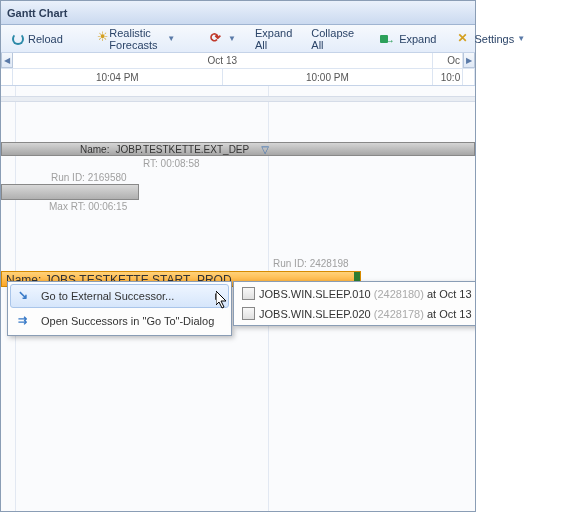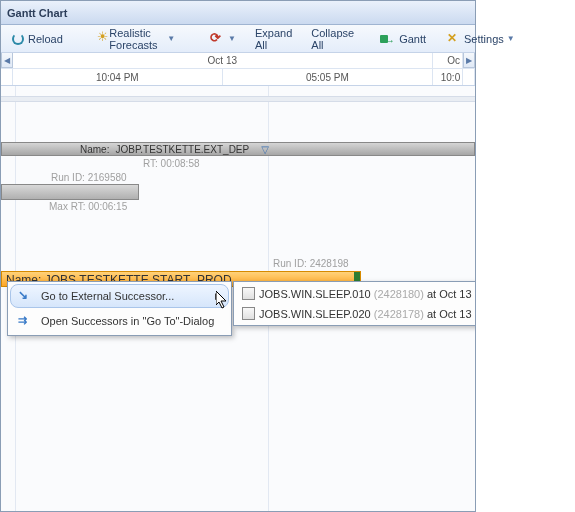--- a/index.html
+++ b/index.html
@@ -28,21 +28,21 @@
 .hbar { position: absolute; left: 0; right: 0; height: 14px; }
 .hbar-name { background: linear-gradient(#d5d5d5, #a6a6a6); border: 1px solid #888; font-size: 10px; padding-left: 78px; display: flex; align-items: center; gap: 6px; }
 .hbar-name .marker { color: #3b6fb0; font-size: 10px; margin-left: 6px; }
 .rt-bar { position: absolute; left: 0; height: 16px; background: linear-gradient(#d8d8d8, #b0b0b0); border: 1px solid #888; }
 .meta-txt { position: absolute; font-size: 10px; color: #a0a0a0; white-space: nowrap; }
 .orange-bar { position: absolute; left: 0; height: 16px; background: linear-gradient(#ffd27a, #ffa726); border: 1px solid #d68a00; overflow: hidden; }
 .orange-bar .label { font-size: 12px; color: #333; padding: 1px 4px; white-space: nowrap; }
 .orange-bar .cap { position: absolute; right: 0; top: 0; bottom: 0; width: 6px; background: #2e7d32; }
 .ctx-menu { position: absolute; background: #fdfdfd; border: 1px solid #8a9db5; box-shadow: 2px 2px 5px rgba(0,0,0,0.25); min-width: 225px; padding: 1px; }
 .ctx-item { display: flex; align-items: center; gap: 8px; padding: 3px 6px; margin: 1px; border: 1px solid transparent; border-radius: 3px; white-space: nowrap; }
-.ctx-item.hl { background: linear-gradient(#eef5ff, #d6e6fb); border-color: #a9c5ea; border-radius: 8px; }
+.ctx-item.hl { background: linear-gradient(#eef5ff, #d6e6fb); border-color: #a9c5ea; }
 .ctx-item .arrow { margin-left: auto; font-size: 9px; color: #333; }
 .ctx-icon { width: 16px; height: 16px; display: inline-block; }
 .submenu { position: absolute; background: #fdfdfd; border: 1px solid #8a9db5; box-shadow: 2px 2px 5px rgba(0,0,0,0.25); min-width: 260px; padding: 1px; }
 .sub-item { display: flex; align-items: center; gap: 4px; padding: 3px 6px; margin: 1px; white-space: nowrap; }
 .checkbox-ic { width: 13px; height: 13px; border: 1px solid #888; background: linear-gradient(#f8f8f8,#e0e0e0); display: inline-block; }
 .muted { color: #aaa; }
 .ic-goto::before { content: "↘"; font-size: 12px; position: absolute; color: #3a7bc8; font-weight: bold; left: 1px; }
 .ic-open::before { content: "⇉"; font-size: 11px; position: absolute; color: #3a7bc8; font-weight: bold; left: 1px; top: 1px;}
 .cursor-ptr { position: absolute; width: 0; height: 0; pointer-events: none; z-index: 50; }
 .cursor-ptr svg { position: absolute; top: -2px; left: -2px; }
@@ -73,40 +73,40 @@
     </div>
     <div class="tb-btn">
       <span>Expand All</span>
     </div>
     <div class="tb-btn">
       <span>Collapse All</span>
     </div>
     <div class="spacer"></div>
     <div class="tb-btn">
       <span class="icon16 ic-export"></span>
-      <span>Gantt</span>
+      <span>Expand</span>
     </div>
     <div class="tb-btn">
       <span class="icon16 ic-settings"></span>
       <span>Settings</span>
       <span class="dd-arrow">▼</span>
     </div>
   </div>
 
   <div class="timeline-hdr">
     <div class="timeline-row dates">
       <div class="scroll-btn">◀</div>
       <div class="tl-cell" style="width:506px">Oct 13</div>
       <div class="tl-cell" style="width:36px; justify-content:flex-end; padding-right:2px">Oc</div>
       <div class="scroll-btn">▶</div>
     </div>
     <div class="timeline-row">
       <div class="tl-cell" style="width:14px"></div>
       <div class="tl-cell" style="width:253px">10:04 PM</div>
-      <div class="tl-cell" style="width:253px">05:05 PM</div>
+      <div class="tl-cell" style="width:253px">10:00 PM</div>
       <div class="tl-cell" style="width:36px; justify-content:flex-end; padding-right:2px">10:0</div>
       <div class="tl-cell" style="width:14px"></div>
     </div>
   </div>
 
   <div class="chart-area">
     <div class="gridline" style="left:14px"></div>
     <div class="gridline" style="left:267px"></div>
     <div class="gridline" style="left:520px"></div>
 

